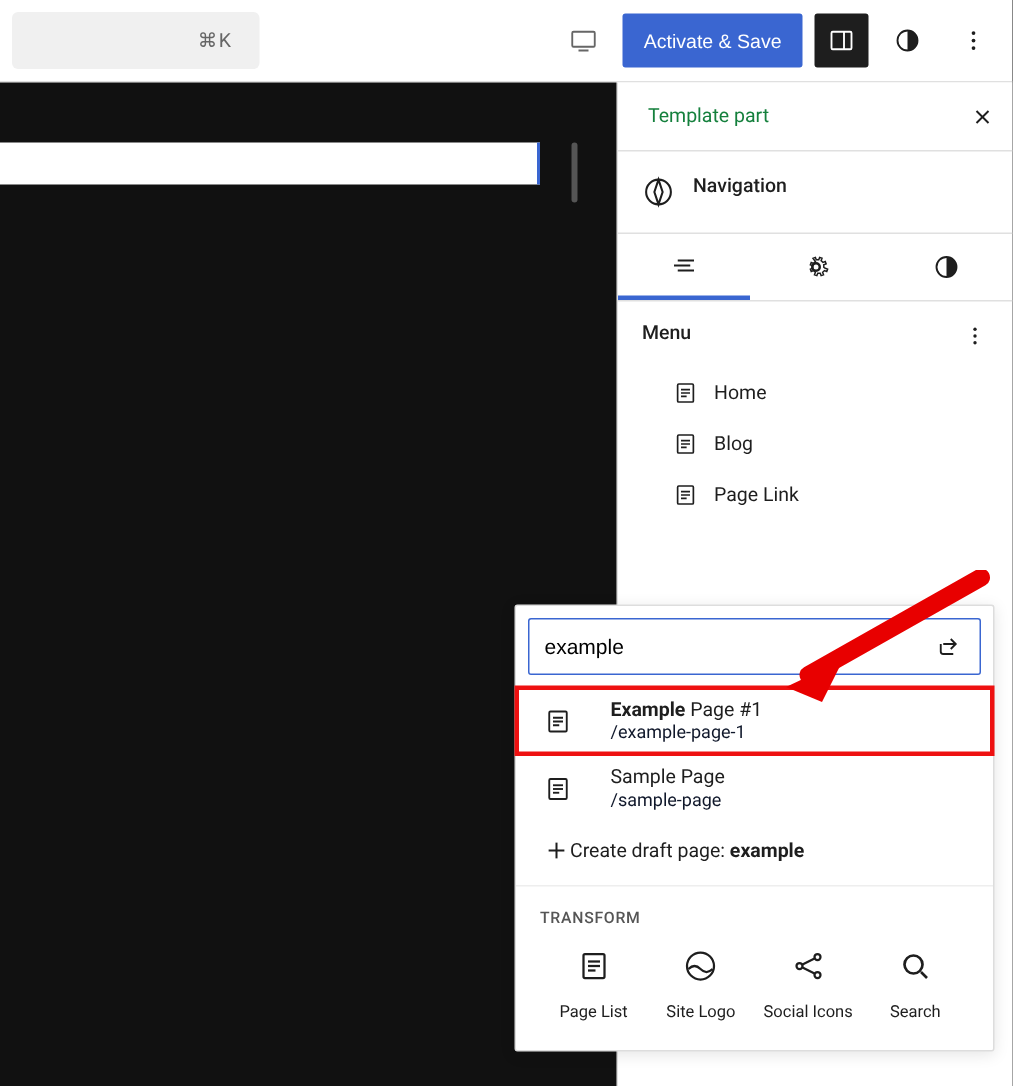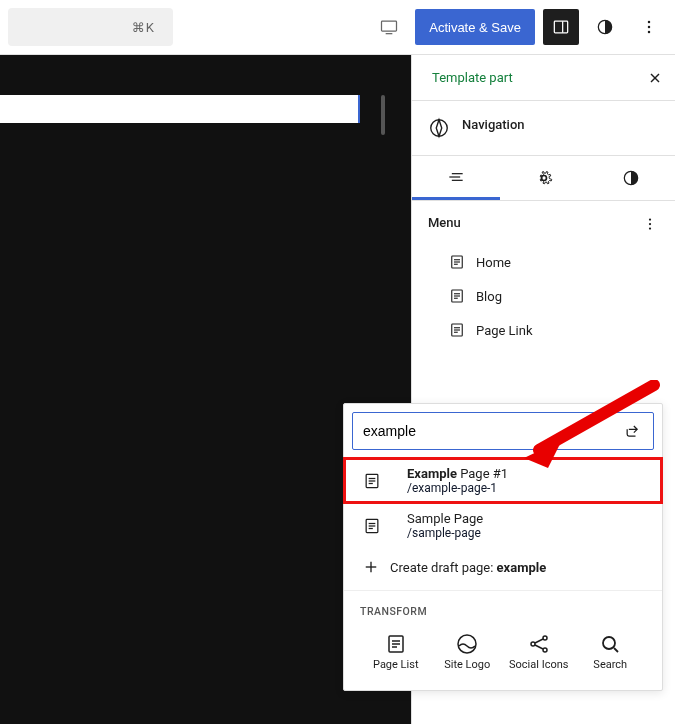--- a/index.html
+++ b/index.html
@@ -41,27 +41,27 @@
     
     .dropdown-panel { position: absolute; left: 343px; top: 403px; width: 320px; background: #fff; border: 1px solid #ddd; border-radius: 2px; box-shadow: 0 2px 10px rgba(0,0,0,0.1); z-index: 10; }
     .search-row { display: flex; align-items: center; border: 1.5px solid #3a66d1; margin: 8px; border-radius: 2px; padding: 8px 10px; gap: 8px; }
     .search-row input { flex: 1; border: none; outline: none; font-size: 14px; }
     .result { display: flex; align-items: center; gap: 25px; padding: 8px 18px; cursor: pointer; }
     .result-text { display: flex; flex-direction: column; }
     .result-title { font-size: 13px; }
     .result-title strong { font-weight: 700; }
     .result-slug { font-size: 12px; color: #0f172a; }
     .result.highlighted { outline: 3px solid #e11; outline-offset: -2px; }
-    .create-row { display: flex; align-items: center; gap: 10px; padding: 10px 18px 14px; font-size: 13px; cursor: pointer; }
+    .create-row { display: flex; align-items: center; padding: 10px 18px 14px; font-size: 13px; cursor: pointer; }
     .create-row strong { font-weight: 700; }
     
     .transform { border-top: 1px solid #eee; padding: 14px 16px 18px; }
     .transform h5 { font-size: 10.5px; letter-spacing: 0.5px; color: #555; font-weight: 500; margin-bottom: 14px; }
     .transform-row { display: flex; justify-content: space-around; }
-    .transform-item { display: flex; flex-direction: column; align-items: center; gap: 2px; width: 60px; cursor: pointer; text-align: center; }
+    .transform-item { display: flex; flex-direction: column; align-items: center; gap: 12px; width: 60px; cursor: pointer; text-align: center; }
     .transform-item span { font-size: 11px; line-height: 1.3; }
     
     .arrow { position: absolute; left: 524px; top: 380px; z-index: 11; pointer-events: none; }
     
     svg { display: block; }
   </style>
 </head>
 <body>
 
 <div class="topbar">

